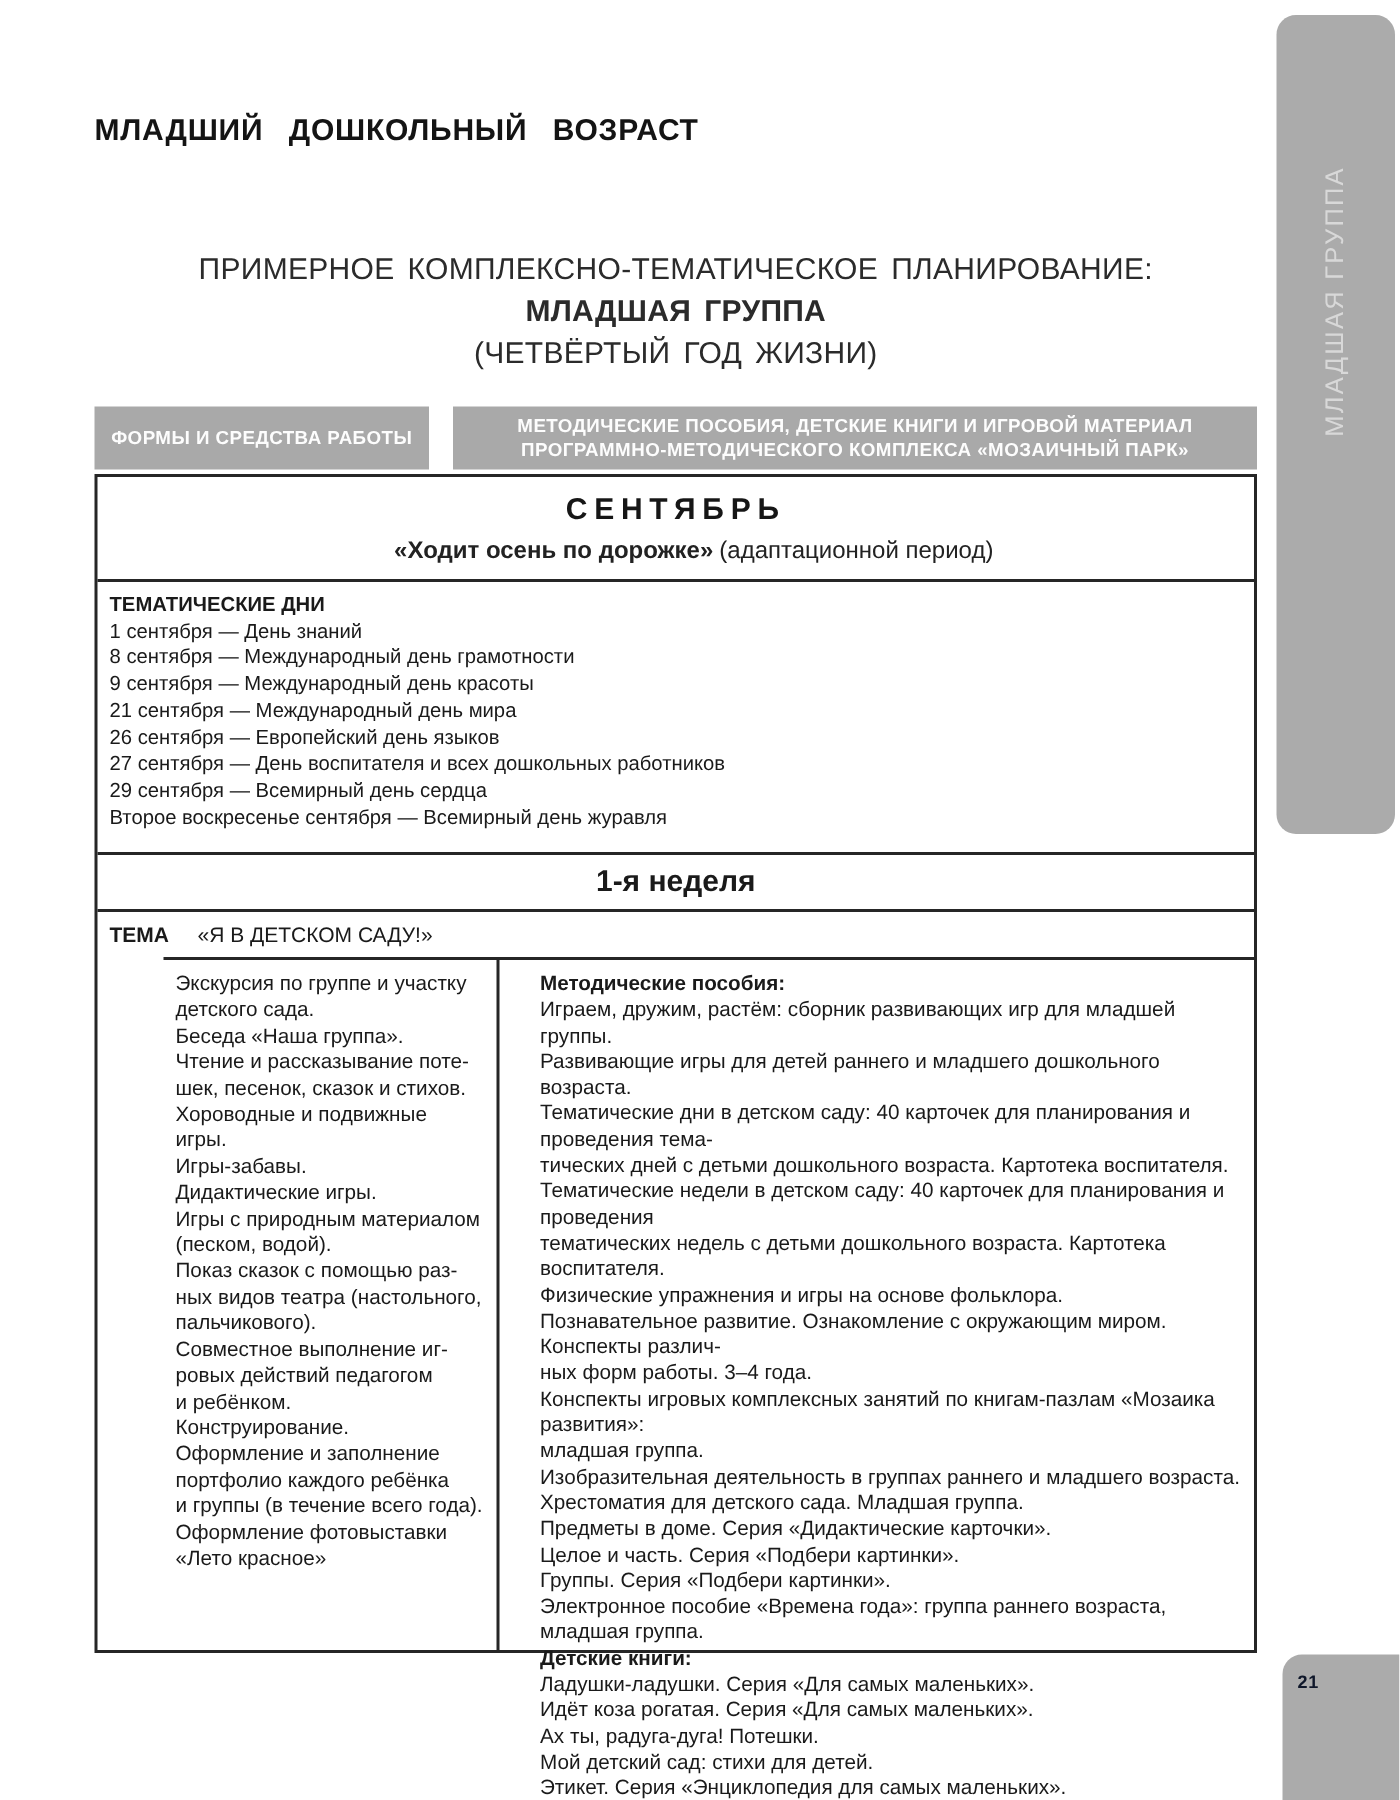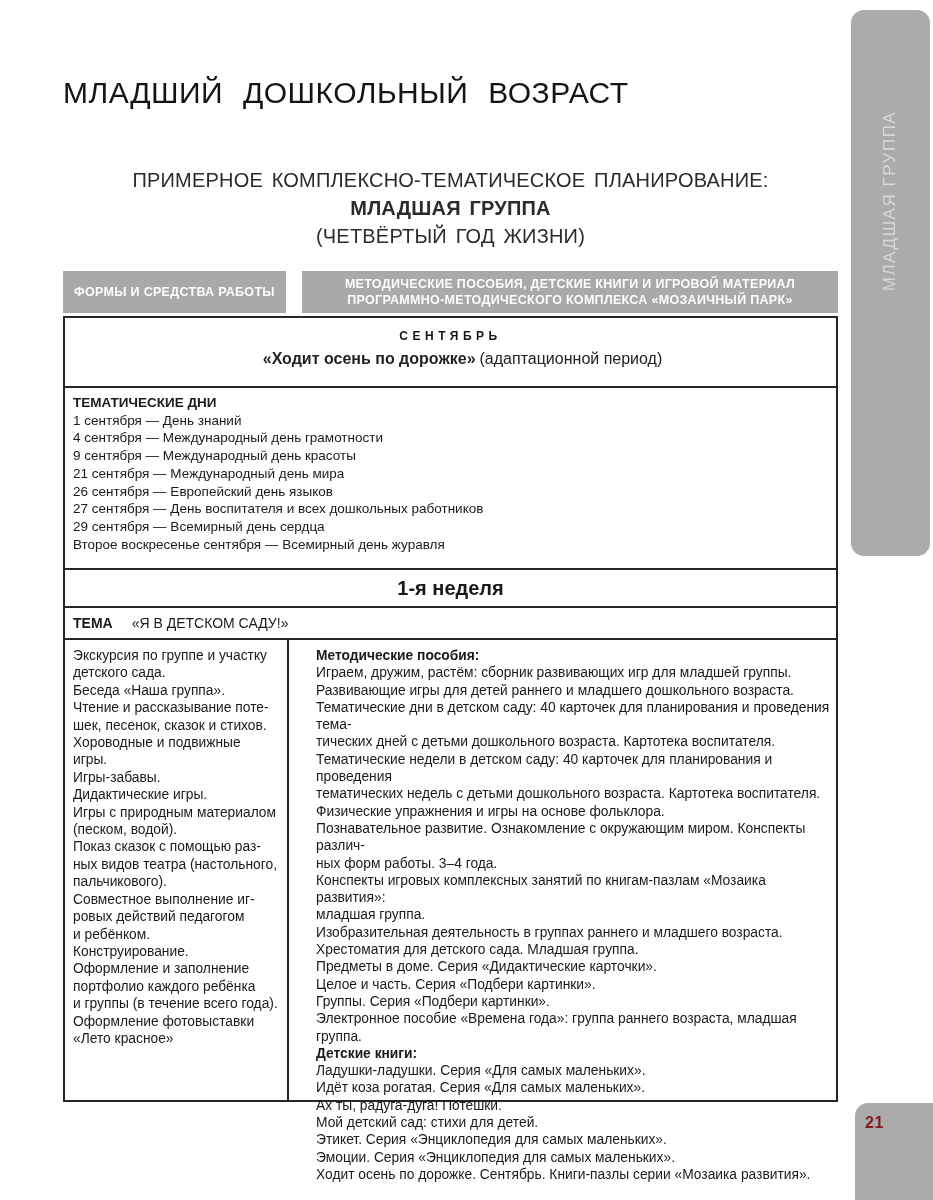--- a/index.html
+++ b/index.html
@@ -7,21 +7,21 @@
     position:relative;width:933px;height:1200px;overflow:hidden;
     background:#ffffff;color:#1a1a1a;
     font-family:"Liberation Sans","DejaVu Sans",sans-serif;
   }
   .b{font-weight:bold;}
   .pre{white-space:pre-line;}
 
   
   .h1{
     position:absolute;left:63px;top:76px;width:780px;
-    font-size:30px;font-weight:normal;letter-spacing:0.5px;word-spacing:11px;
+    font-size:20px;font-weight:bold;letter-spacing:0.5px;word-spacing:11px;
     color:#141414;
   }
   .subtitle{
     position:absolute;left:63px;top:166px;width:775px;
     text-align:center;font-size:20px;line-height:28px;letter-spacing:0.2px;word-spacing:3px;
     color:#2b2b2b;
   }
 
   
   .colhead{position:absolute;left:63px;top:271px;width:775px;height:42px;display:flex;}
@@ -35,34 +35,34 @@
 
   
   .tbl{
     position:absolute;left:63px;top:316px;width:775px;
     border:2px solid #262626;box-sizing:border-box;
   }
   .row{box-sizing:border-box;}
   .row + .row{border-top:2px solid #262626;}
 
   .row-month{height:68px;text-align:center;padding-top:11px;}
-  .month-name{font-size:12px;font-weight:bold;letter-spacing:4.5px;color:#161616;}
+  .month-name{font-size:20px;font-weight:bold;letter-spacing:4.5px;color:#161616;}
   .month-theme{font-size:16px;margin-top:7px;color:#222;padding-left:24px;}
   .month-theme .note{margin-left:4px;}
 
   .row-days{height:182px;padding:6px 8px 0 8px;font-size:13.5px;line-height:17.7px;}
   .days-heading{font-weight:bold;}
 
   .row-week{height:38px;text-align:center;font-size:20px;font-weight:bold;
     display:flex;align-items:center;justify-content:center;}
 
   .row-tema{height:32px;padding:7px 8px 0 8px;font-size:14px;}
   .row-tema .val{margin-left:19px;}
 
-  .row-cols{height:462px;display:flex;}
+  .row-cols{height:462px;display:flex;margin-left:44px;}
   .col-left{
     width:224px;flex:none;border-right:2px solid #262626;box-sizing:border-box;
     padding:7px 5px 0 8px;font-size:13.8px;line-height:17.4px;
   }
   .col-right{
     flex:1;padding:7px 4px 0 27px;font-size:13.8px;line-height:17.3px;
   }
   .sec-heading{font-weight:bold;}
 
   
@@ -77,21 +77,21 @@
     white-space:nowrap;
   }
 
   
   .pagenum-block{
     position:absolute;left:855px;top:1103px;width:90px;height:110px;
     background:#ababab;border-radius:13px;
   }
   .pagenum{
     position:absolute;left:10px;top:11px;
-    font-size:16px;font-weight:bold;color:#7f1d1d;letter-spacing:0.5px;
+    font-size:12px;font-weight:bold;color:#0f172a;letter-spacing:0.5px;
   }
 </style>
 </head>
 <body>
 
 <div class="canvas">
 
   <div class="h1">МЛАДШИЙ ДОШКОЛЬНЫЙ ВОЗРАСТ</div>
 
   <div class="subtitle">
@@ -111,21 +111,21 @@
     <div class="row row-month">
       <div class="month-name">СЕНТЯБРЬ</div>
       <div class="month-theme">
         <span class="b">«Ходит осень по дорожке»</span><span class="note">(адаптационной период)</span>
       </div>
     </div>
 
     <div class="row row-days">
       <div class="days-heading">ТЕМАТИЧЕСКИЕ ДНИ</div>
       <div>1 сентября — День знаний</div>
-      <div>4 сентября — Международный день грамотности</div>
+      <div>8 сентября — Международный день грамотности</div>
       <div>9 сентября — Международный день красоты</div>
       <div>21 сентября — Международный день мира</div>
       <div>26 сентября — Европейский день языков</div>
       <div>27 сентября — День воспитателя и всех дошкольных работников</div>
       <div>29 сентября — Всемирный день сердца</div>
       <div>Второе воскресенье сентября — Всемирный день журавля</div>
     </div>
 
     <div class="row row-week">1-я неделя</div>
 

